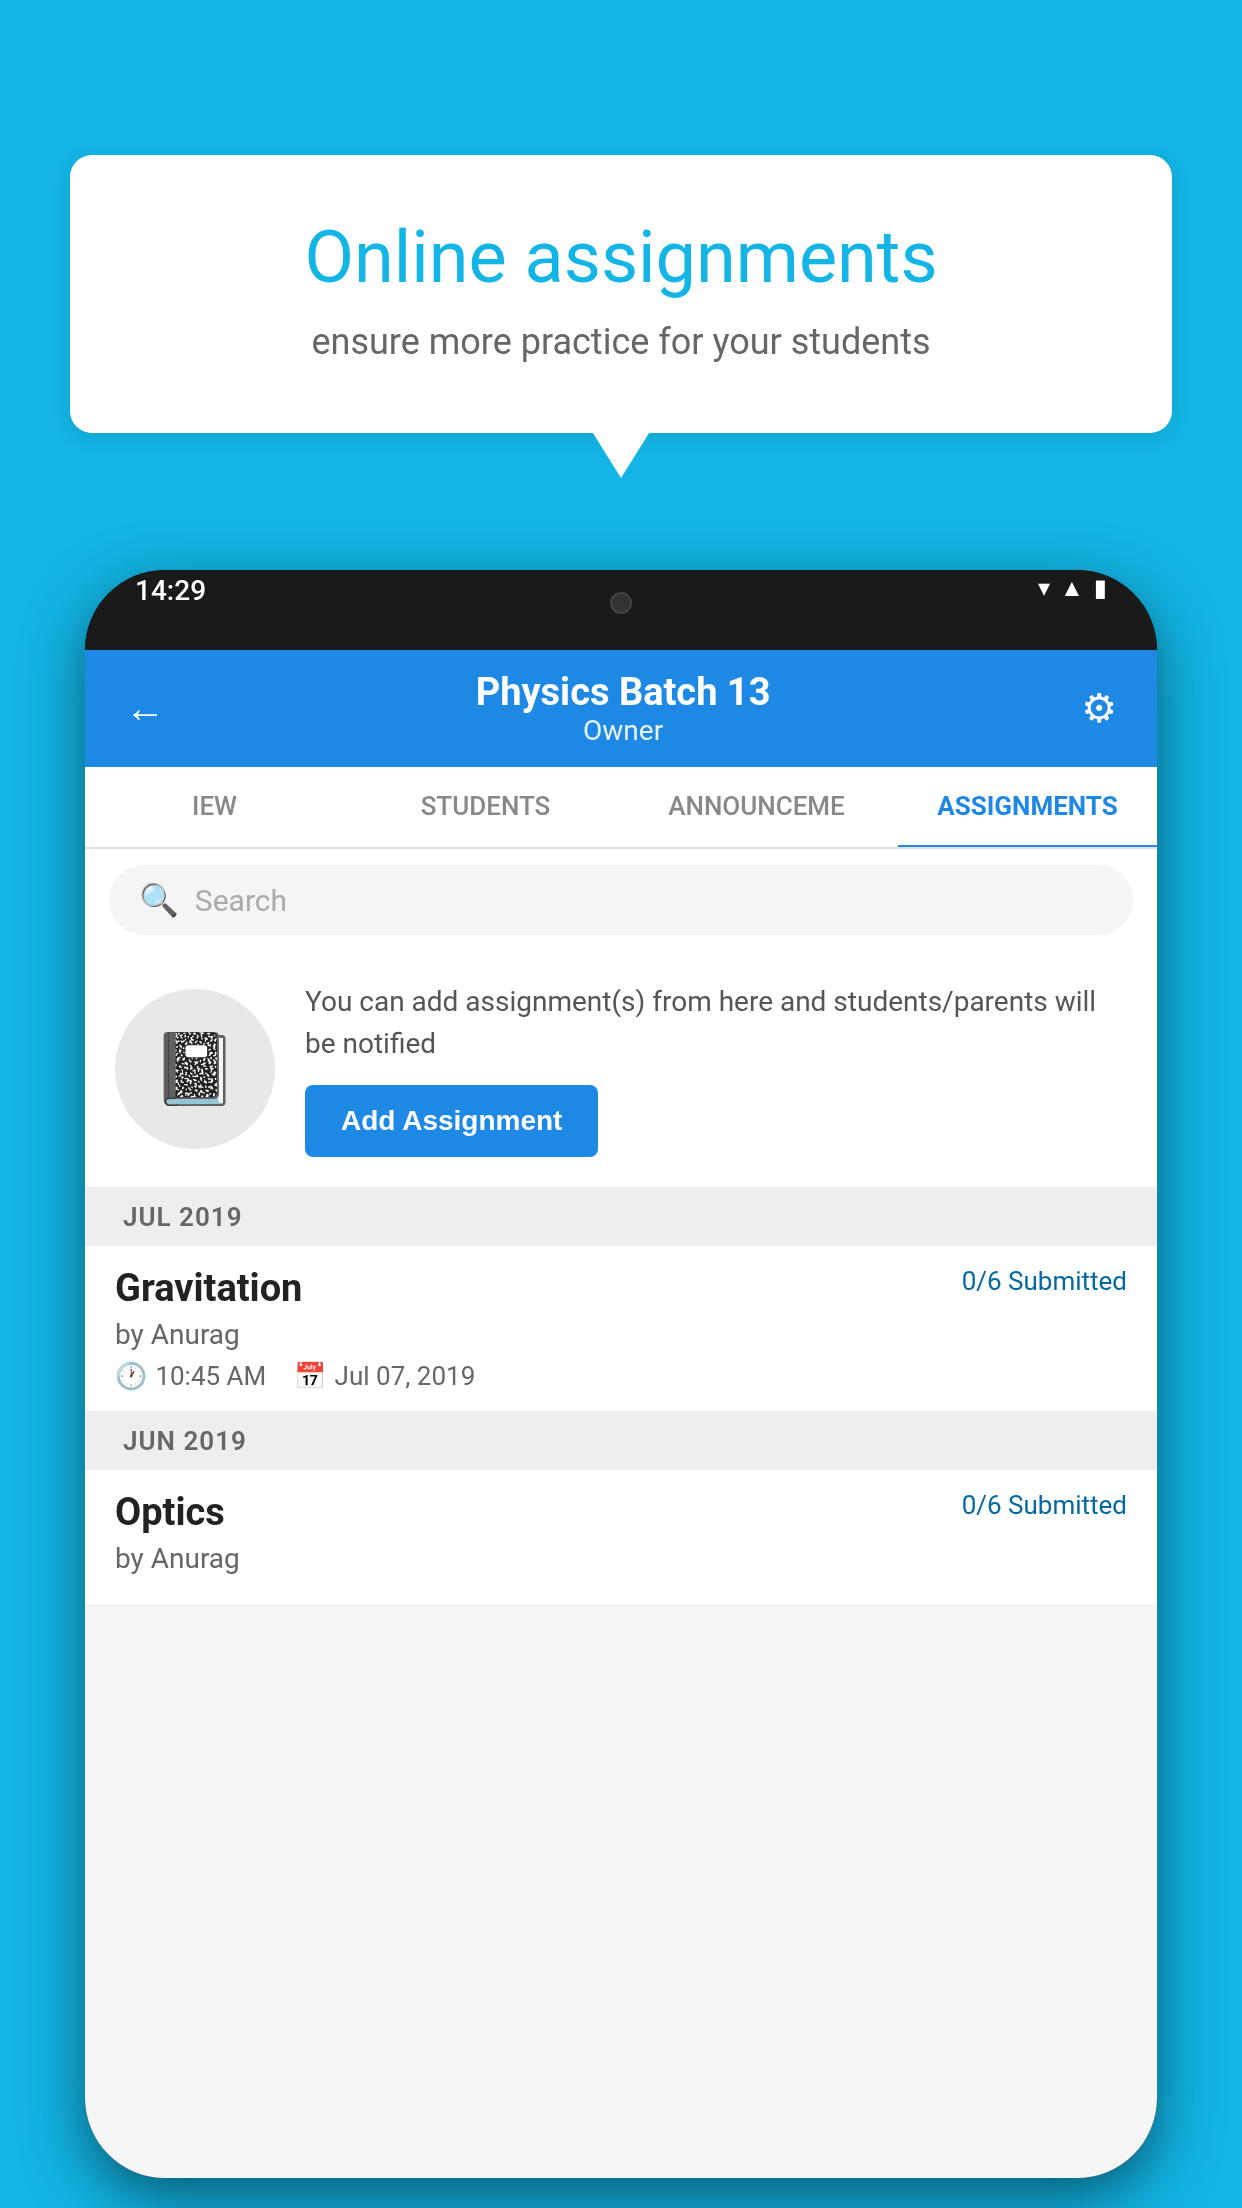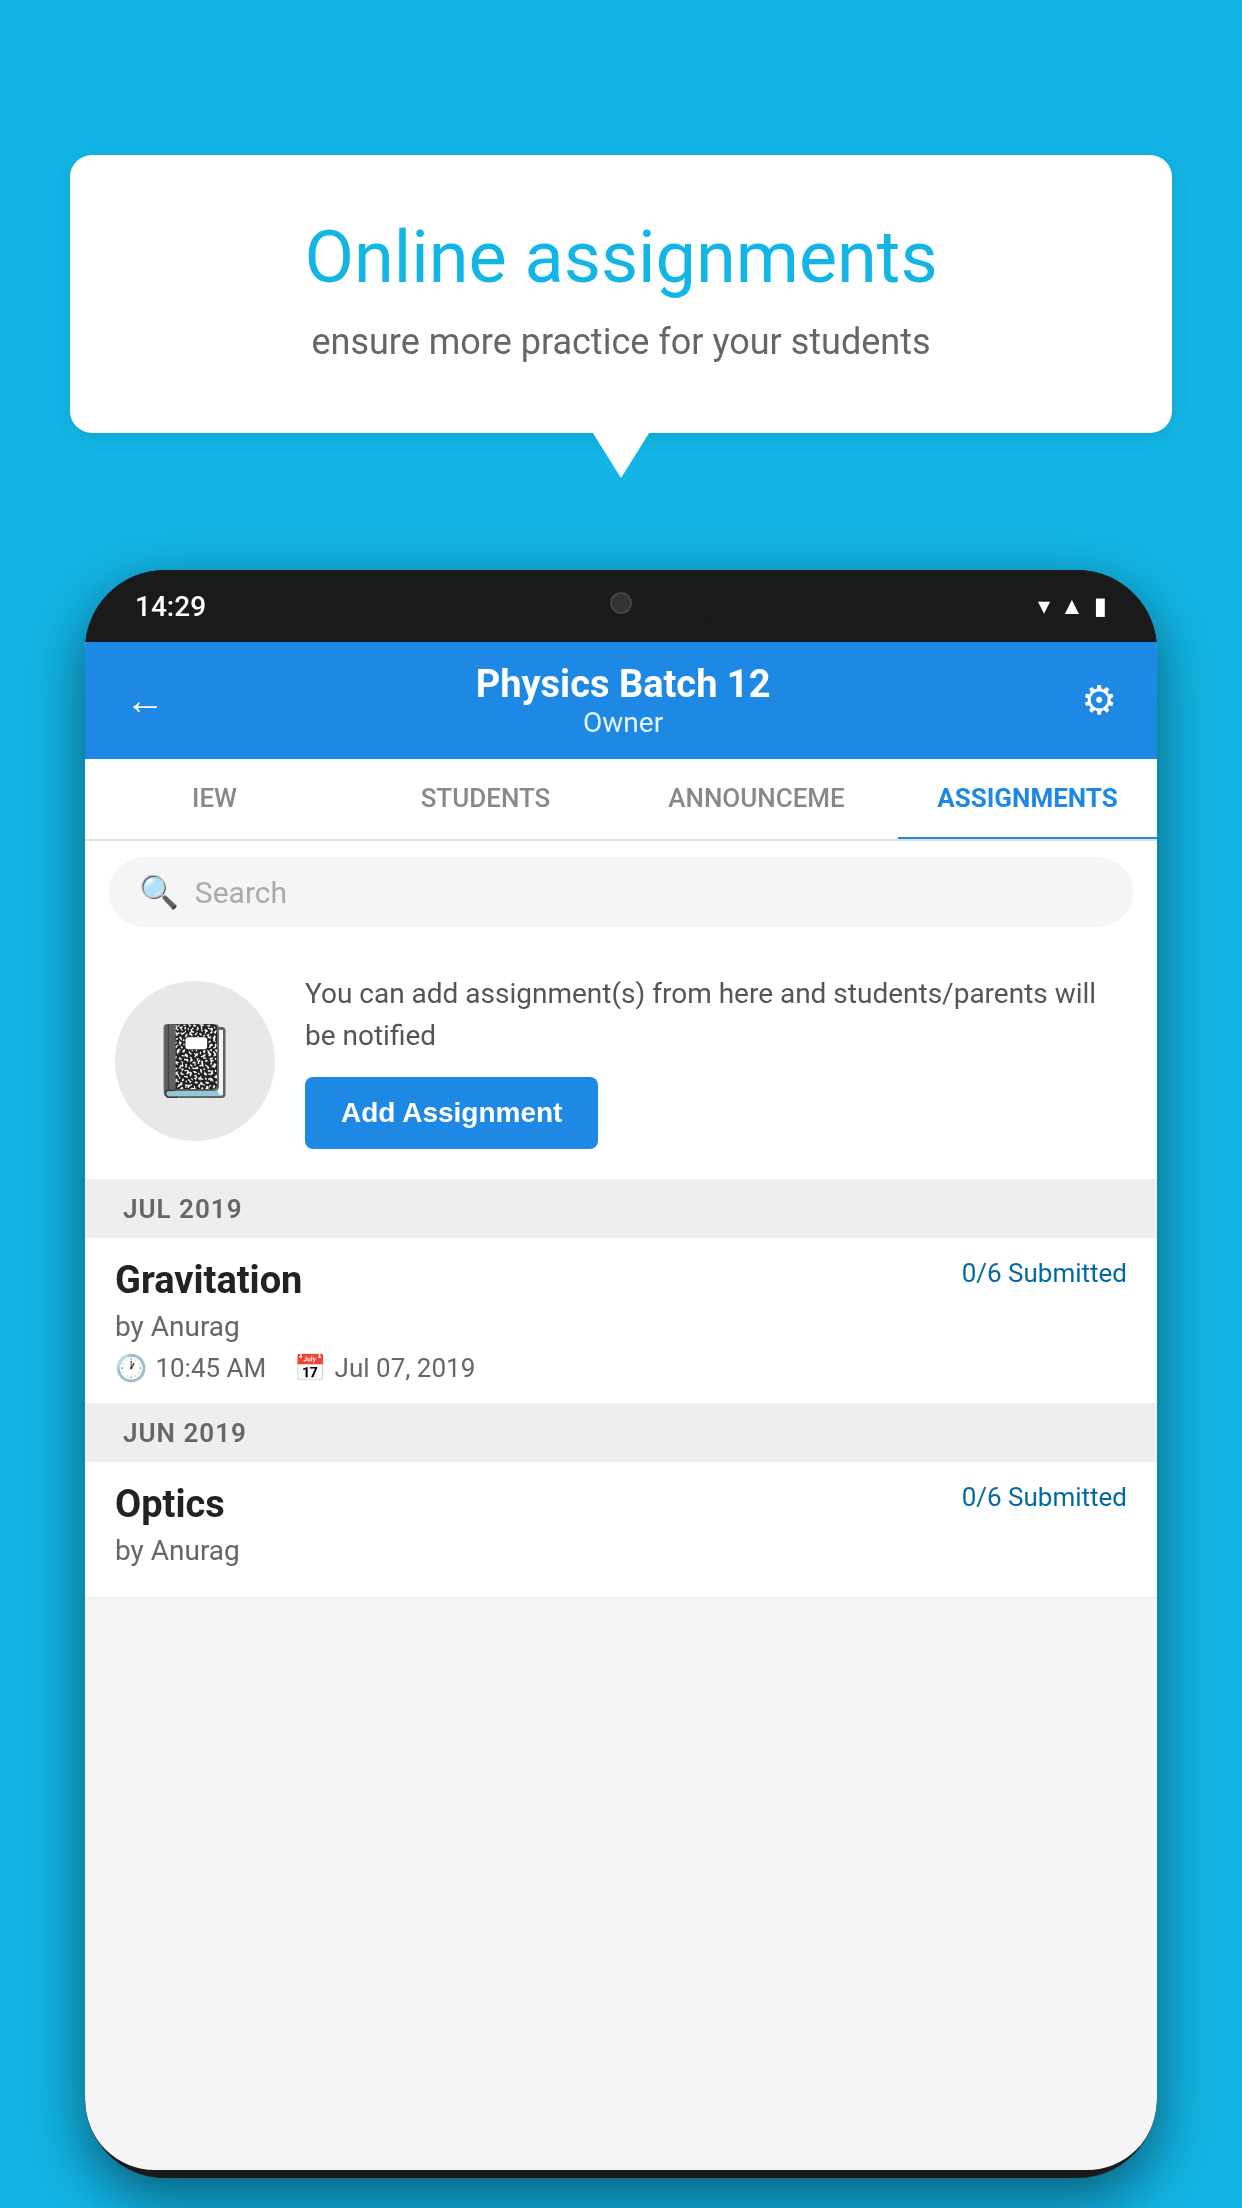--- a/index.html
+++ b/index.html
@@ -65,25 +65,25 @@
       right: 85px;
       bottom: 30px;
       background: #1a1a1a;
       border-radius: 80px;
       box-shadow: 0 20px 60px rgba(0,0,0,0.5);
       overflow: hidden;
     }
 
     
     .phone-top-bar {
-      height: 72px;
+      height: 80px;
       background: #1a1a1a;
       position: relative;
       display: flex;
-      align-items: center;
+      align-items: flex-start;
       justify-content: space-between;
       padding: 4px 50px;
       z-index: 10;
     }
 
     .status-time {
       color: white;
       font-size: 28px;
       font-weight: 500;
     }
@@ -350,21 +350,21 @@
       <span class="signal-icon">▲</span>
       <span class="battery-icon">▮</span>
     </div>
   </div>
 
   <div class="phone-screen">
 
     <div class="app-header">
       <span class="back-arrow">←</span>
       <div class="header-title-block">
-        <div class="header-title">Physics Batch 12</div>
+        <div class="header-title">Physics Batch 13</div>
         <div class="header-subtitle">Owner</div>
       </div>
       <span class="gear-icon">⚙</span>
     </div>
 
     <div class="tabs-bar">
       <div class="tab-item">
         <span>IEW</span>
       </div>
       <div class="tab-item">

